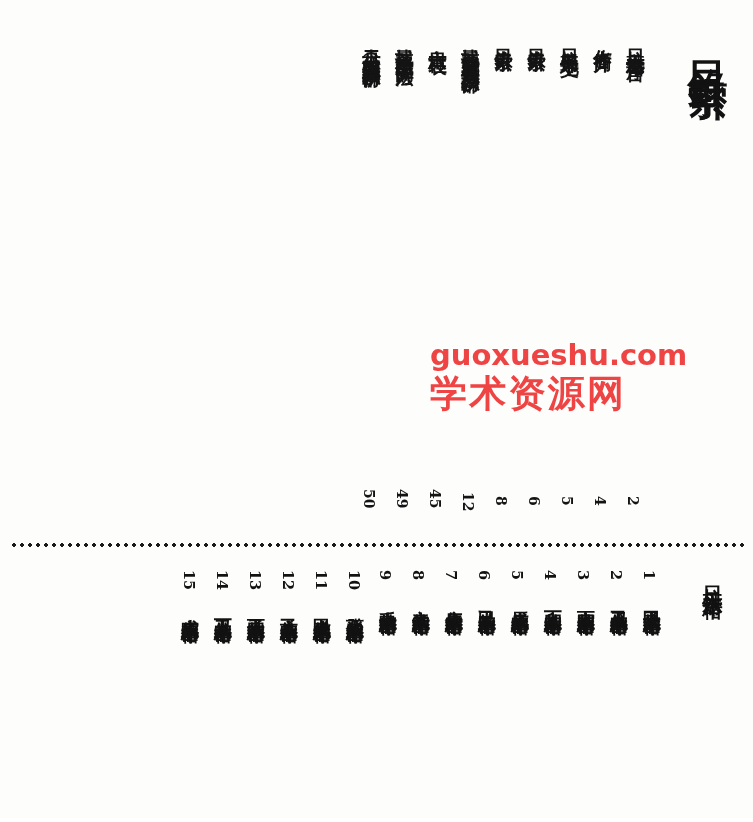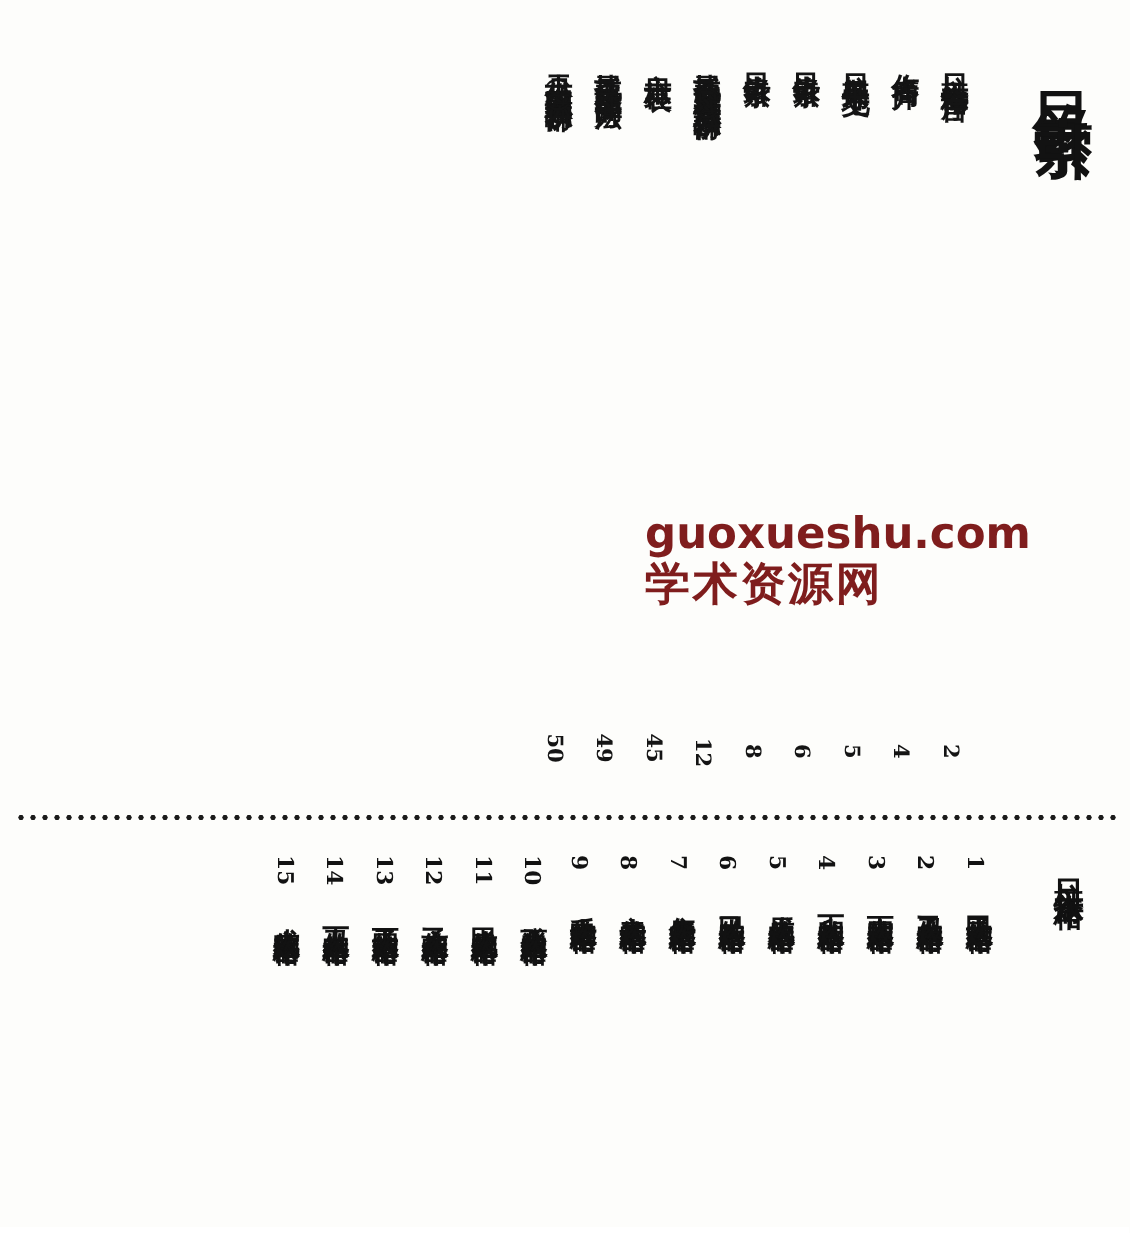--- a/index.html
+++ b/index.html
@@ -70,21 +70,21 @@
     position: absolute;
     left: 430px;
     top: 338px;
     font-family: "DejaVu Sans", sans-serif;
     font-weight: bold;
     color: #c0392b;
     line-height: 1.18;
     text-align: left;
   }
   #watermark .wm-line1 { font-size: 29px; letter-spacing: 0.0em; display:block; }
-  #watermark .wm-line2 { font-size: 30px; letter-spacing: 0.06em; display:block; }
+  #watermark .wm-line2 { font-size: 37px; letter-spacing: 0.06em; display:block; }
 
   
   #divider {
     position: absolute;
     left: 10px;
     top: 542px;
     width: 737px;
     height: 6px;
     background-image: radial-gradient(circle, #1b1b1b 1.6px, rgba(0,0,0,0) 1.9px);
     background-size: 8px 6px;
@@ -162,21 +162,21 @@
   <div class="toc-page" style="right:112px; top:496px;">2</div>
   <div class="toc-page" style="right:145px; top:496px;">4</div>
   <div class="toc-page" style="right:178px; top:496px;">5</div>
   <div class="toc-page" style="right:211px; top:496px;">6</div>
   <div class="toc-page" style="right:244px; top:496px;">8</div>
   <div class="toc-page" style="right:277px; top:492px;">12</div>
   <div class="toc-page" style="right:310px; top:489px;">45</div>
   <div class="toc-page" style="right:343px; top:489px;">49</div>
   <div class="toc-page" style="right:376px; top:489px;">50</div>
 
-  <div id="watermark" style="color: #7f1d1d;">
+  <div id="watermark" style="color: #ef4444;">
     <span class="wm-line1">guoxueshu.com</span>
     <span class="wm-line2">学术资源网</span>
   </div>
 </div>
 
 <div id="divider"></div>
 
 <div id="bottom-section">
 
   <div id="list-heading" class="vert">日柱六十命格：</div>

